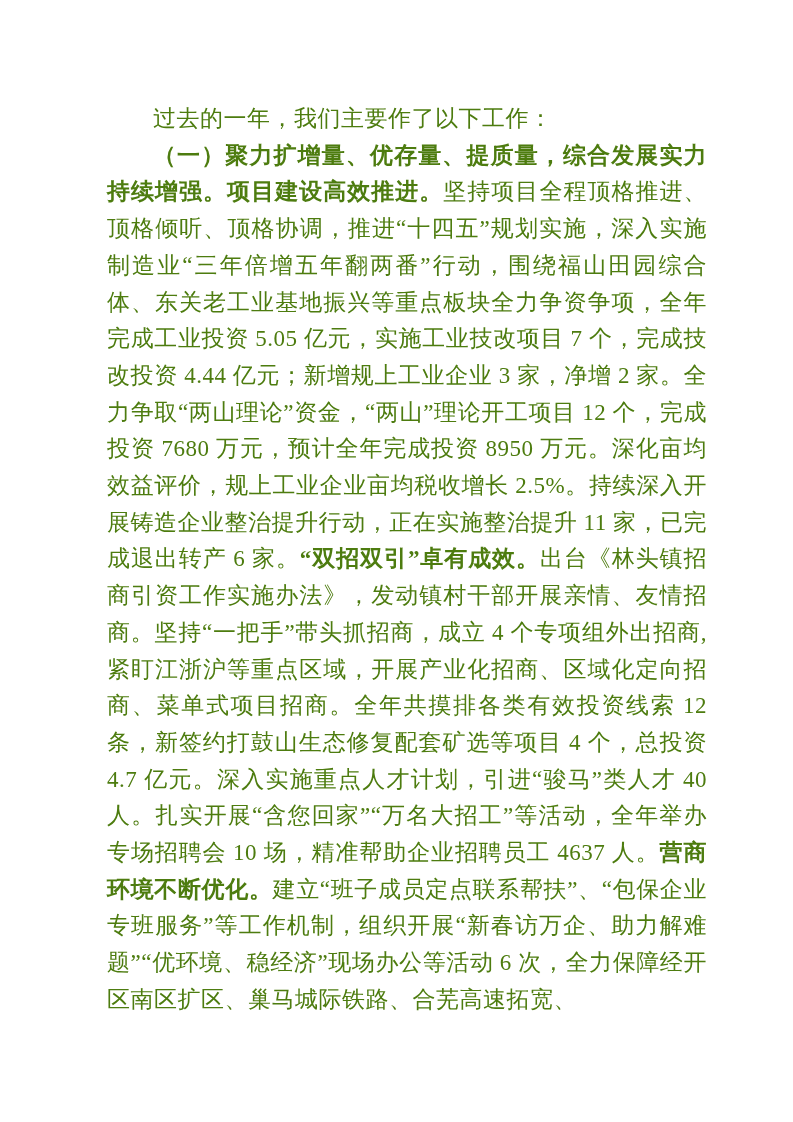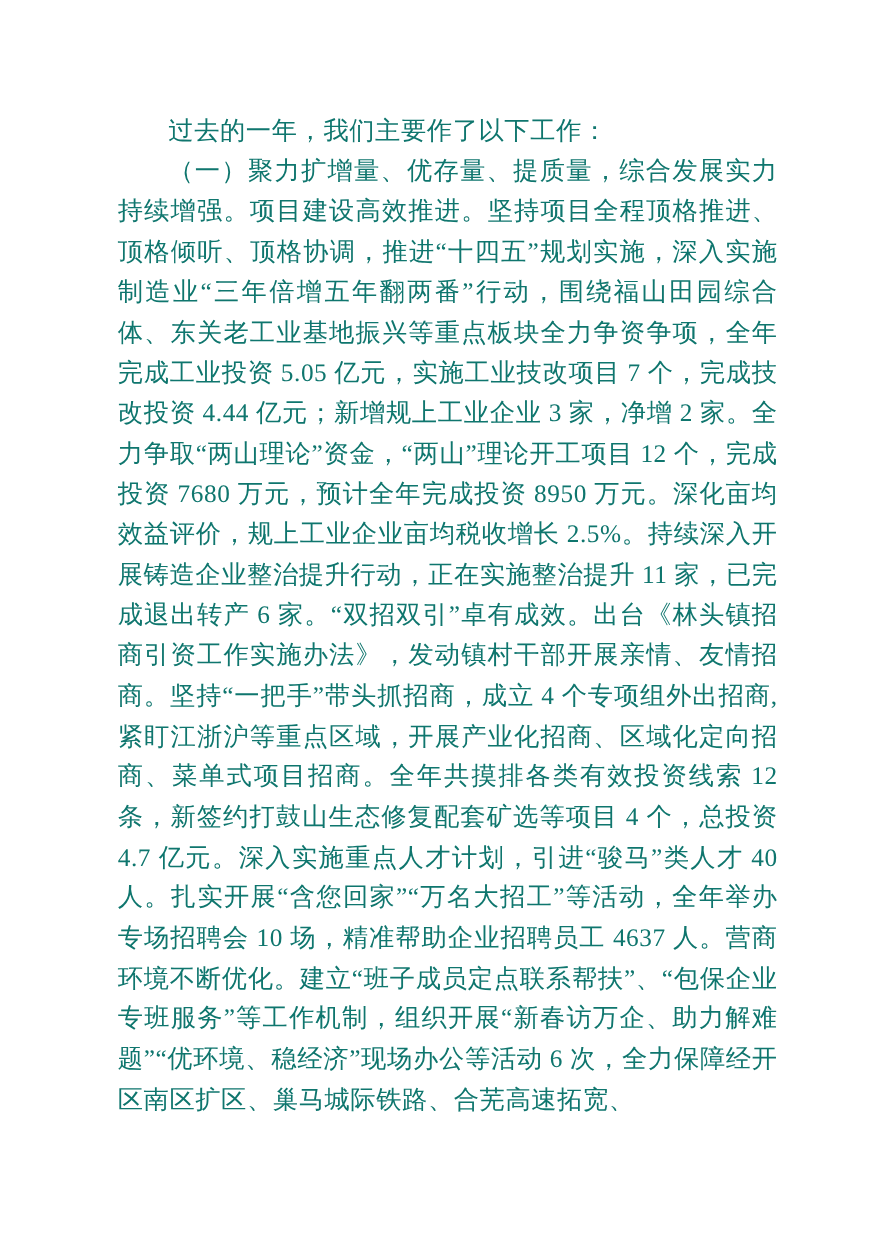--- a/index.html
+++ b/index.html
@@ -15,31 +15,31 @@
     overflow: hidden;
   }
   .doc-body {
     position: absolute;
     left: 107px;
     top: 101px;
     width: 600px;
     font-family: "Liberation Serif", "DejaVu Serif", serif;
     font-size: 23px;
     line-height: 36.7px;
-    color: #0f766e;
+    color: #4d7c0f;
     text-align: justify;
     letter-spacing: 0.5px;
   }
   .doc-body p {
     margin: 0;
     padding: 0;
     text-indent: 2em;
   }
   .run-bold {
-    font-weight: normal;
+    font-weight: bold;
   }
 </style>
 </head>
 <body>
 
 <div class="page">
   <div class="doc-body" id="doc-body">
       <p><span class="run-regular">过去的一年，我们主要作了以下工作：</span></p>
       <p><span class="run-bold">（一）聚力扩增量、优存量、提质量，综合发展实力持续增强。</span><span class="run-bold">项目建设高效推进。</span><span class="run-regular">坚持项目全程顶格推进、顶格倾听、顶格协调，推进“十四五”规划实施，深入实施制造业“三年倍增五年翻两番”行动，围绕福山田园综合体、东关老工业基地振兴等重点板块全力争资争项，全年完成工业投资 5.05 亿元，实施工业技改项目 7 个，完成技改投资 4.44 亿元；新增规上工业企业 3 家，净增 2 家。全力争取“两山理论”资金，“两山”理论开工项目 12 个，完成投资 7680 万元，预计全年完成投资 8950 万元。深化亩均效益评价，规上工业企业亩均税收增长 2.5%。持续深入开展铸造企业整治提升行动，正在实施整治提升 11 家，已完成退出转产 6 家。</span><span class="run-bold">“双招双引”卓有成效。</span><span class="run-regular">出台《林头镇招商引资工作实施办法》，发动镇村干部开展亲情、友情招商。坚持“一把手”带头抓招商，成立 4 个专项组外出招商,紧盯江浙沪等重点区域，开展产业化招商、区域化定向招商、菜单式项目招商。全年共摸排各类有效投资线索 12 条，新签约打鼓山生态修复配套矿选等项目 4 个，总投资 4.7 亿元。深入实施重点人才计划，引进“骏马”类人才 40 人。扎实开展“含您回家”“万名大招工”等活动，全年举办专场招聘会 10 场，精准帮助企业招聘员工 4637 人。</span><span class="run-bold">营商环境不断优化。</span><span class="run-regular">建立“班子成员定点联系帮扶”、“包保企业专班服务”等工作机制，组织开展“新春访万企、助力解难题”“优环境、稳经济”现场办公等活动 6 次，全力保障经开区南区扩区、巢马城际铁路、合芜高速拓宽、</span></p>
     </div>

